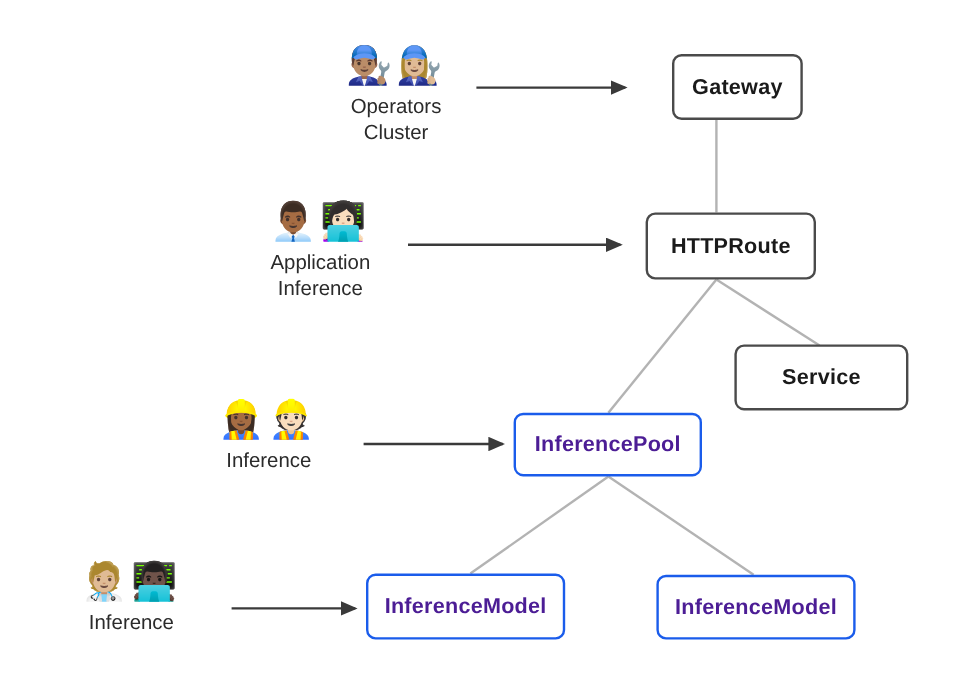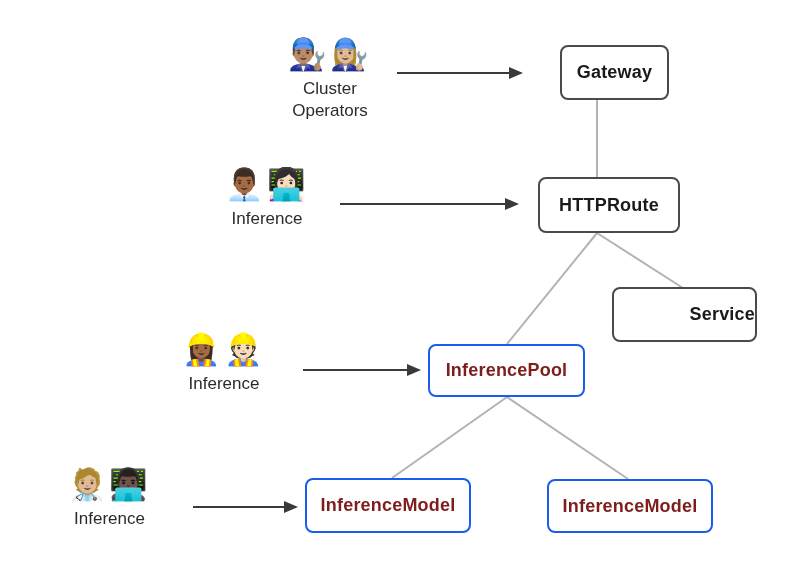--- a/index.html
+++ b/index.html
@@ -27,25 +27,25 @@
     align-items: center;
     justify-content: center;
     font-weight: bold;
     font-size: 18px;
     color: #1a1a1a;
     box-sizing: border-box;
     letter-spacing: 0.2px;
   }
   .node.blue {
     border-color: #1a5ceb;
-    color: #7f1d1d;
+    color: #4c1d95;
   }
   #node-gateway            { left: 530px; top: 45px;  width: 109px; height: 55px; margin-left: 30px; }
   #node-httproute          { left: 538px; top: 177px; width: 142px; height: 56px; }
-  #node-service            { left: 612px; top: 287px; width: 145px; height: 55px; justify-content: flex-end; }
+  #node-service            { left: 612px; top: 287px; width: 145px; height: 55px; }
   #node-inferencepool      { left: 428px; top: 344px; width: 157px; height: 53px; }
   #node-inferencemodel-l   { left: 305px; top: 478px; width: 166px; height: 55px; }
   #node-inferencemodel-r   { left: 547px; top: 479px; width: 166px; height: 54px; }
 
   .actor {
     position: absolute;
     z-index: 2;
     text-align: center;
   }
   .actor .emoji {
@@ -109,28 +109,29 @@
   <div class="node blue" id="node-inferencemodel-l">
     <span>InferenceModel</span>
   </div>
   <div class="node blue" id="node-inferencemodel-r">
     <span>InferenceModel</span>
   </div>
 
   <div class="actor" id="actor-cluster-operators">
     <span class="emoji">👨🏽‍🔧👩🏼‍🔧</span>
     <div class="label">
+      <div>Operators</div>
       <div>Cluster</div>
-      <div>Operators</div>
     </div>
   </div>
 
   <div class="actor" id="actor-application-developers">
     <span class="emoji">👨🏾‍💼👩🏻‍💻</span>
     <div class="label">
+      <div>Application</div>
       <div>Inference</div>
     </div>
   </div>
 
   <div class="actor" id="actor-inference-platform-owners">
     <span class="emoji">👷🏾‍♀️👷🏻</span>
     <div class="label">
       <div>Inference</div>
     </div>
   </div>

